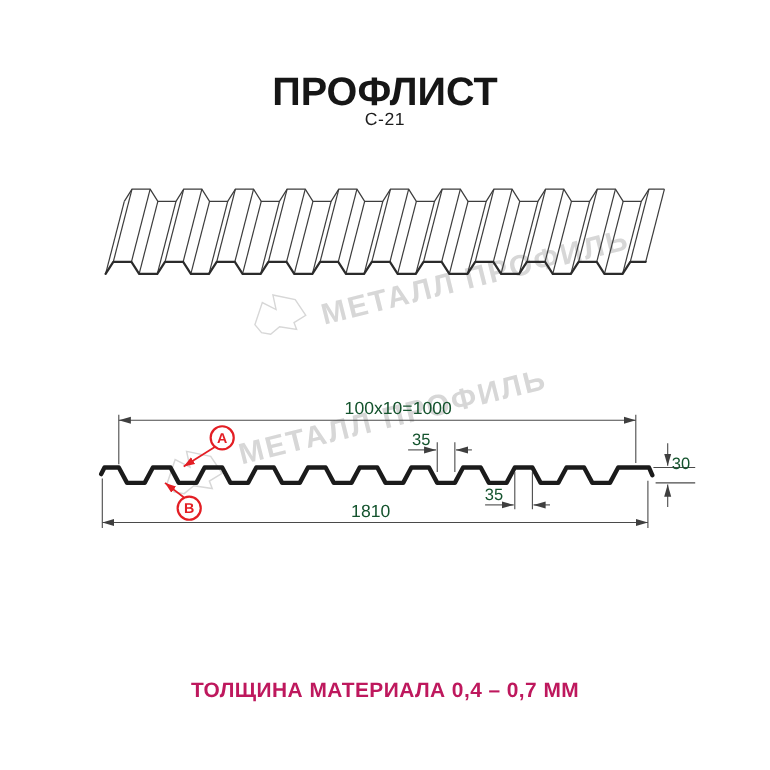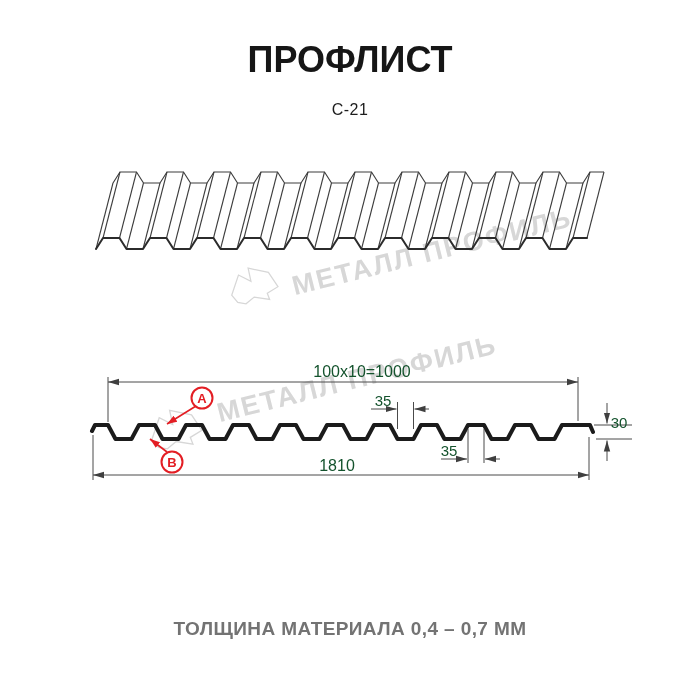--- a/index.html
+++ b/index.html
@@ -1,30 +1,30 @@
 <!DOCTYPE html>
 <html style="--accent: #e31e24; --wm-color: #d7d7d7;"><head>
 <meta charset="utf-8">
 <style>
   html,body{margin:0;padding:0;background:#ffffff;}
   .page{
     position:relative;width:700px;height:700px;background:#ffffff;overflow:hidden;
     font-family:"Liberation Sans",sans-serif;
   }
   .title{
-    position:absolute;left:0;right:0;top:39px;text-align:center;
+    position:absolute;left:0;right:0;top:62px;text-align:center;
     font-size:36px;font-weight:bold;letter-spacing:0px;color:#161616;
   }
   .subtitle{
     position:absolute;left:0;right:0;top:101px;text-align:center;
     font-size:16px;font-weight:normal;color:#1d1d1d;letter-spacing:0.5px;
   }
   .footer{
     position:absolute;left:0;right:0;top:618px;text-align:center;
-    font-size:19px;font-weight:bold;color:#737373;letter-spacing:0.4px;
+    font-size:19px;font-weight:bold;color:#be185d;letter-spacing:0.4px;
   }
   svg.drawing{position:absolute;left:0;top:0;z-index:2;}
   
   .wm-text{
     position:absolute;z-index:1;white-space:nowrap;
     font-weight:bold;font-size:27px;letter-spacing:2px;
     color:var(--wm-color,#d7d7d7);transform-origin:left top;
   }
   .wm-text.one{left:289px;top:272px;transform:rotate(-14deg);}
   .wm-text.two{left:214px;top:399px;transform:rotate(-14deg);}

